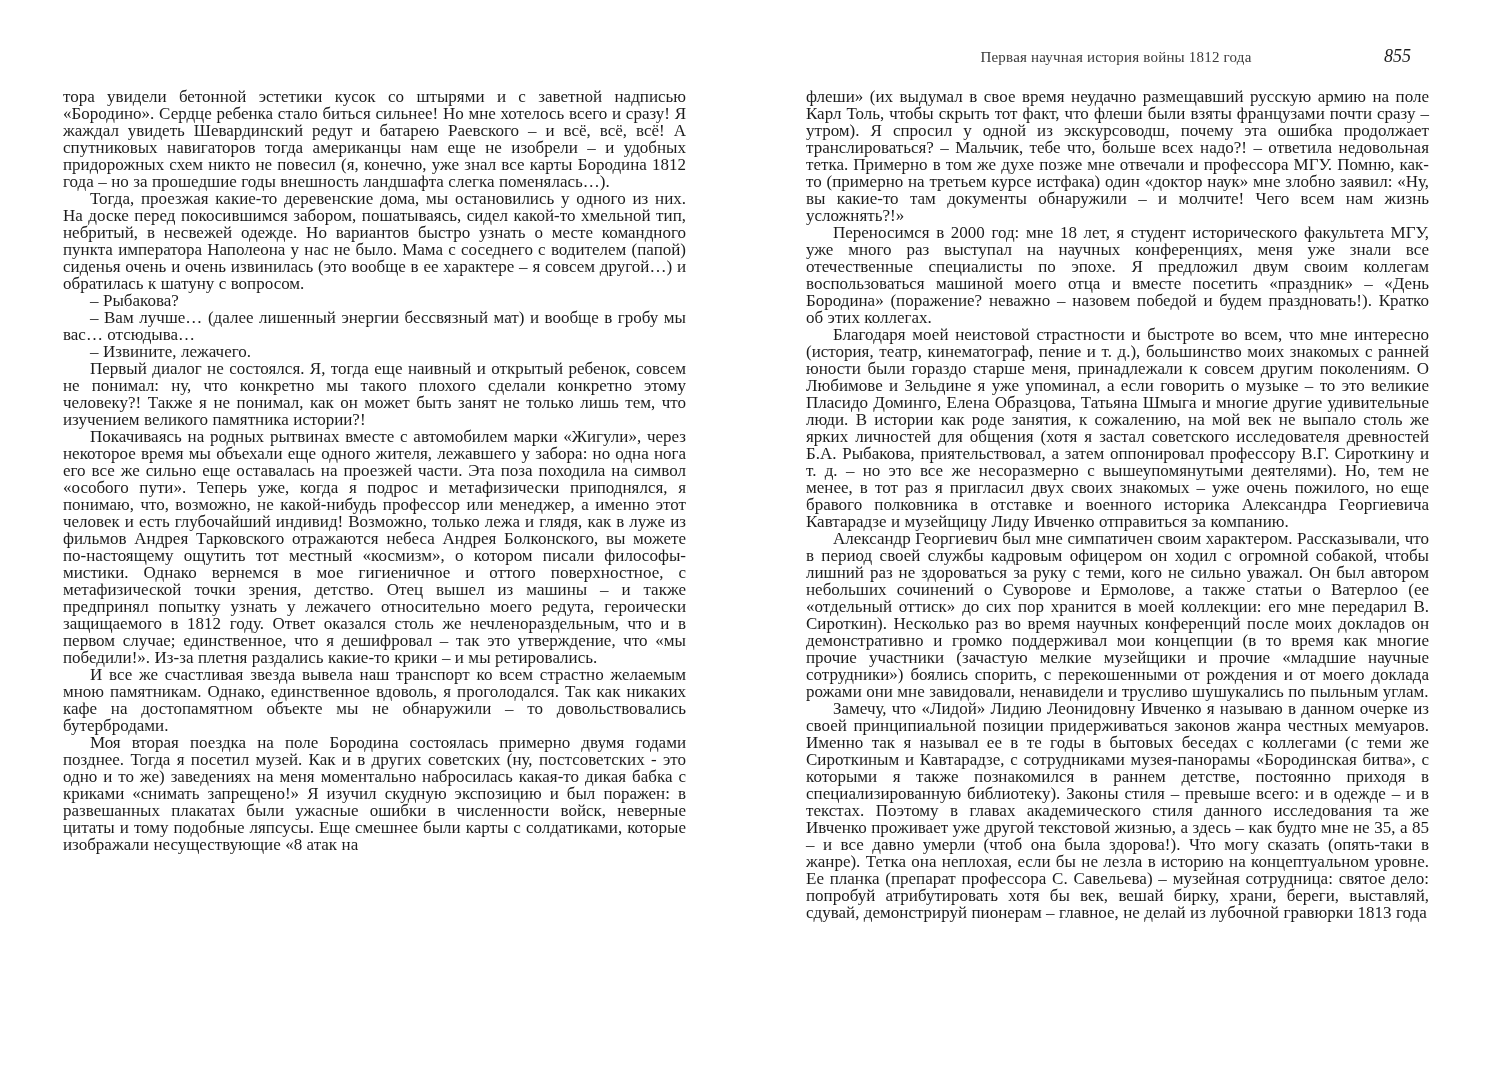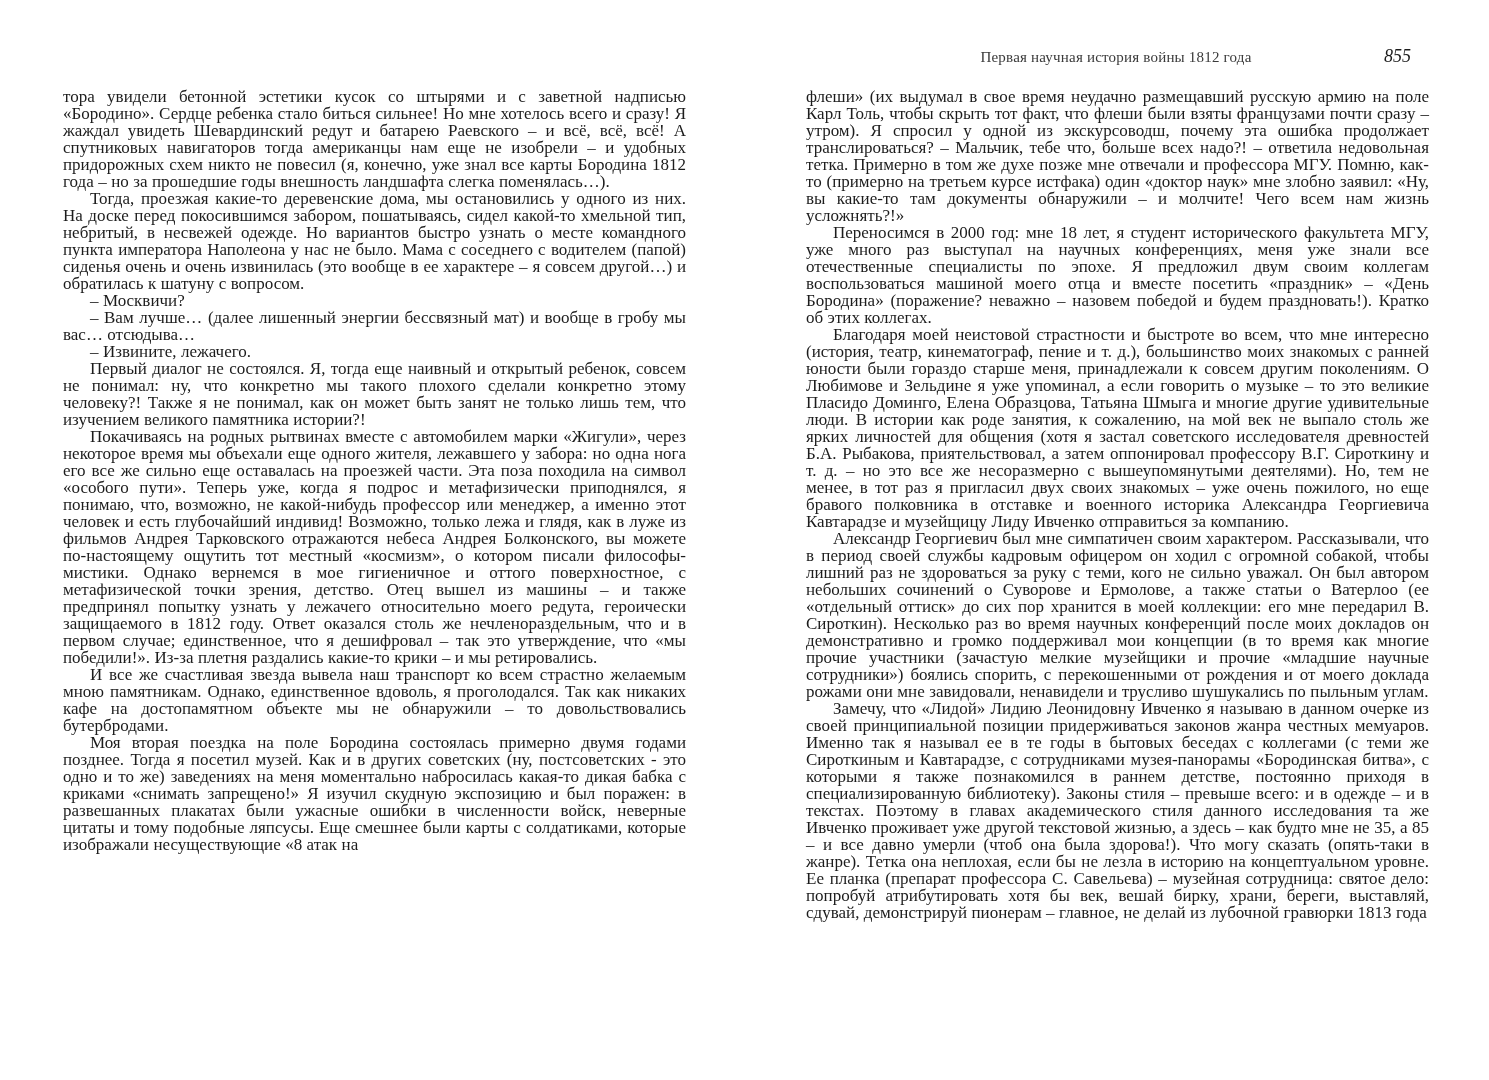--- a/index.html
+++ b/index.html
@@ -69,21 +69,21 @@
 <div class="spread">
 
   <div class="running-header">
     <span class="running-title">Первая научная история войны 1812 года</span>
     <span class="page-number">855</span>
   </div>
 
   <div class="page page-left">
     <p class="no-indent">тора увидели бетонной эстетики кусок со штырями и с заветной надписью «Бородино». Сердце ребенка стало биться сильнее! Но мне хотелось всего и сразу! Я жаждал увидеть Шевардинский редут и батарею Раевского – и всё, всё, всё! А спутниковых навигаторов тогда американцы нам еще не изобрели – и удобных придорожных схем никто не повесил (я, конечно, уже знал все карты Бородина 1812 года – но за прошедшие годы внешность ландшафта слегка поменялась…).</p>
     <p>Тогда, проезжая какие-то деревенские дома, мы остановились у одного из них. На доске перед покосившимся забором, пошатываясь, сидел какой-то хмельной тип, небритый, в несвежей одежде. Но вариантов быстро узнать о месте командного пункта императора Наполеона у нас не было. Мама с соседнего с водителем (папой) сиденья очень и очень извинилась (это вообще в ее характере – я совсем другой…) и обратилась к шатуну с вопросом.</p>
-    <p>– Москвичи?</p>
+    <p>– Рыбакова?</p>
     <p>– Вам лучше… (далее лишенный энергии бессвязный мат) и вообще в гробу мы вас… отсюдыва…</p>
     <p>– Извините, лежачего.</p>
     <p>Первый диалог не состоялся. Я, тогда еще наивный и открытый ребенок, совсем не понимал: ну, что конкретно мы такого плохого сделали конкретно этому человеку?! Также я не понимал, как он может быть занят не только лишь тем, что изучением великого памятника истории?!</p>
     <p>Покачиваясь на родных рытвинах вместе с автомобилем марки «Жигули», через некоторое время мы объехали еще одного жителя, лежавшего у забора: но одна нога его все же сильно еще оставалась на проезжей части. Эта поза походила на символ «особого пути». Теперь уже, когда я подрос и метафизически приподнялся, я понимаю, что, возможно, не какой-нибудь профессор или менеджер, а именно этот человек и есть глубочайший индивид! Возможно, только лежа и глядя, как в луже из фильмов Андрея Тарковского отражаются небеса Андрея Болконского, вы можете по-настоящему ощутить тот местный «космизм», о котором писали философы-мистики. Однако вернемся в мое гигиеничное и оттого поверхностное, с метафизической точки зрения, детство. Отец вышел из машины – и также предпринял попытку узнать у лежачего относительно моего редута, героически защищаемого в 1812 году. Ответ оказался столь же нечленораздельным, что и в первом случае; единственное, что я дешифровал – так это утверждение, что «мы победили!». Из-за плетня раздались какие-то крики – и мы ретировались.</p>
     <p>И все же счастливая звезда вывела наш транспорт ко всем страстно желаемым мною памятникам. Однако, единственное вдоволь, я проголодался. Так как никаких кафе на достопамятном объекте мы не обнаружили – то довольствовались бутербродами.</p>
     <p>Моя вторая поездка на поле Бородина состоялась примерно двумя годами позднее. Тогда я посетил музей. Как и в других советских (ну, постсоветских - это одно и то же) заведениях на меня моментально набросилась какая-то дикая бабка с криками «снимать запрещено!» Я изучил скудную экспозицию и был поражен: в развешанных плакатах были ужасные ошибки в численности войск, неверные цитаты и тому подобные ляпсусы. Еще смешнее были карты с солдатиками, которые изображали несуществующие «8 атак на</p>
   </div>
 
   <div class="page page-right">
     <p class="no-indent">флеши» (их выдумал в свое время неудачно размещавший русскую армию на поле Карл Толь, чтобы скрыть тот факт, что флеши были взяты французами почти сразу – утром). Я спросил у одной из экскурсоводш, почему эта ошибка продолжает транслироваться? – Мальчик, тебе что, больше всех надо?! – ответила недовольная тетка. Примерно в том же духе позже мне отвечали и профессора МГУ. Помню, как-то (примерно на третьем курсе истфака) один «доктор наук» мне злобно заявил: «Ну, вы какие-то там документы обнаружили – и молчите! Чего всем нам жизнь усложнять?!»</p>

